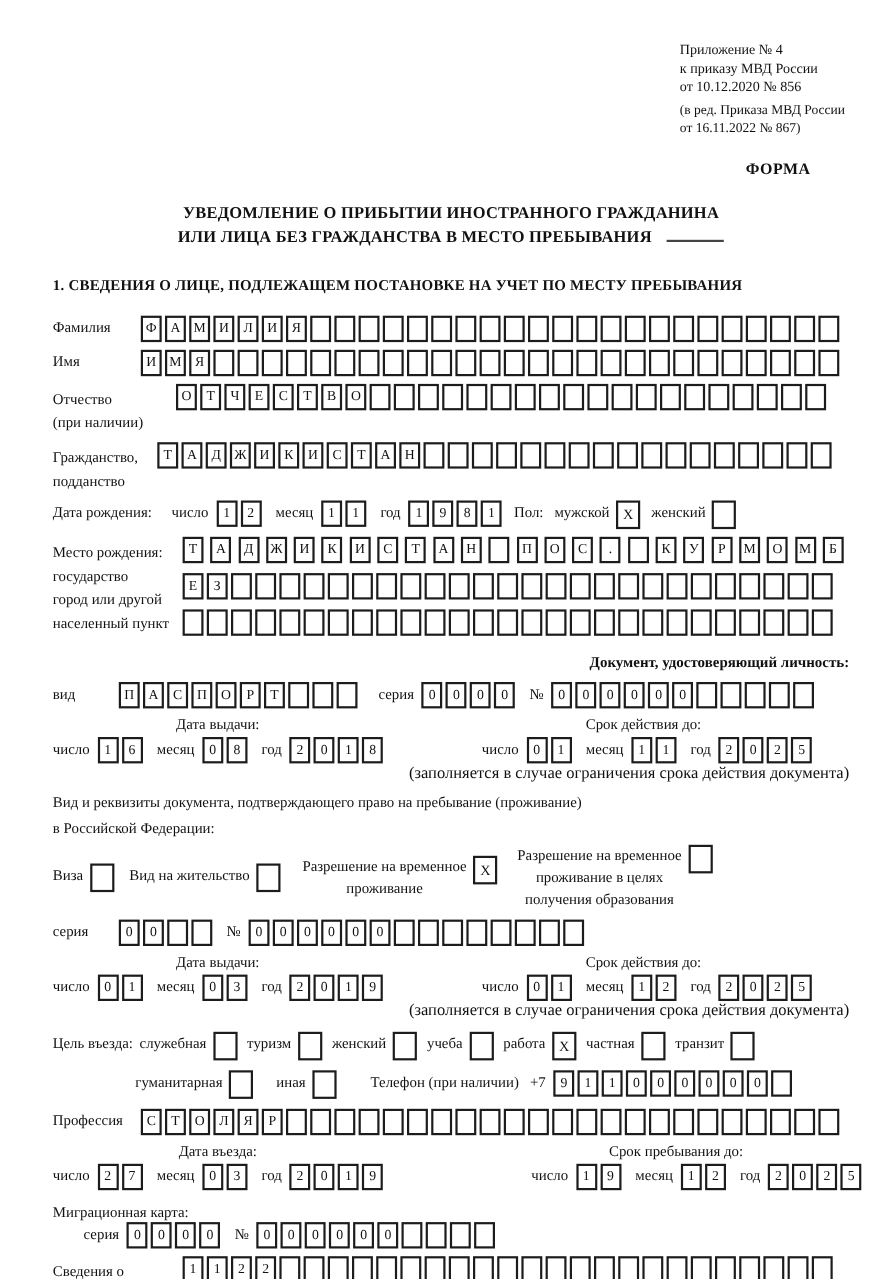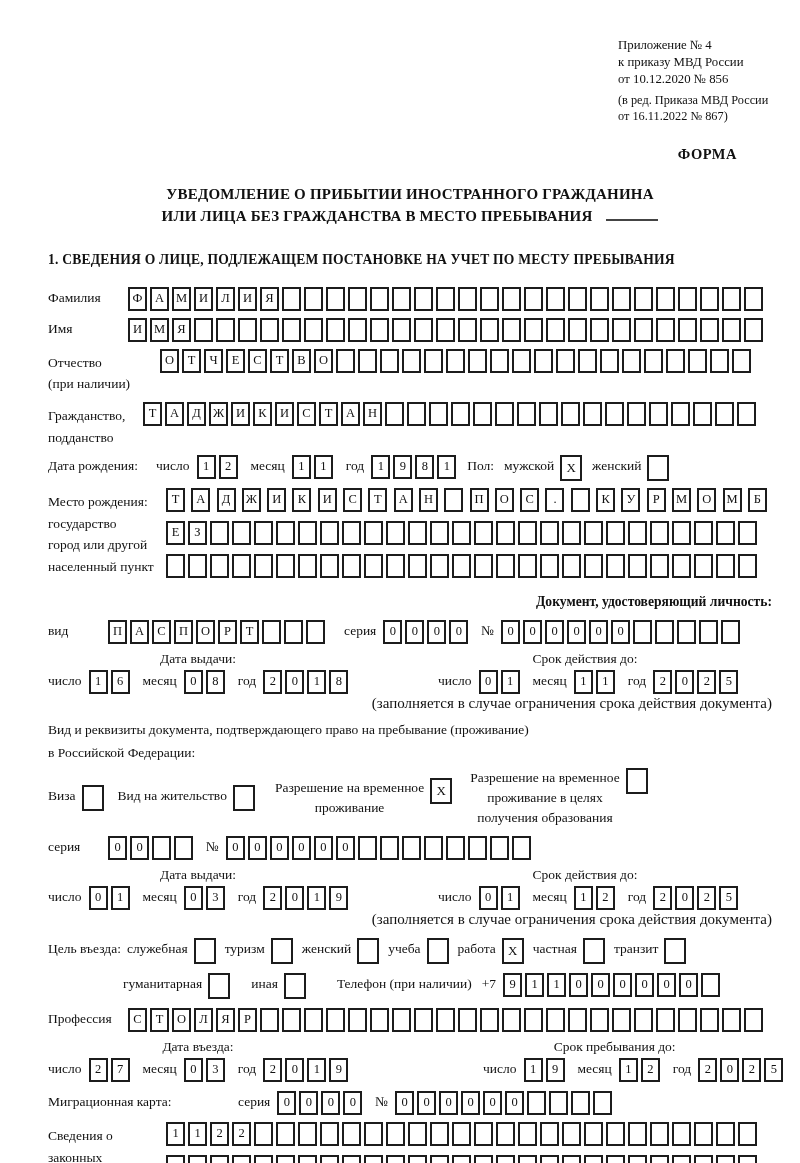--- a/index.html
+++ b/index.html
@@ -695,21 +695,21 @@
           <span class="boxes">
             <span class="box">2</span>
             <span class="box">0</span>
             <span class="box">2</span>
             <span class="box">5</span>
           </span>
         </div>
     </div>
   </div>
 
-  <div class="frow" style="margin-top:9px;">
+  <div class="frow" style="margin-top:9px;flex-direction:column;">
     <div class="flabel lw160">Миграционная карта:</div>
     <div class="boxline" style="margin-left:28px;">
         <span class="bl-label first">серия</span>
         <span class="boxes">
           <span class="box">0</span>
           <span class="box">0</span>
           <span class="box">0</span>
           <span class="box">0</span>
         </span>
         <span class="bl-label">№</span>

